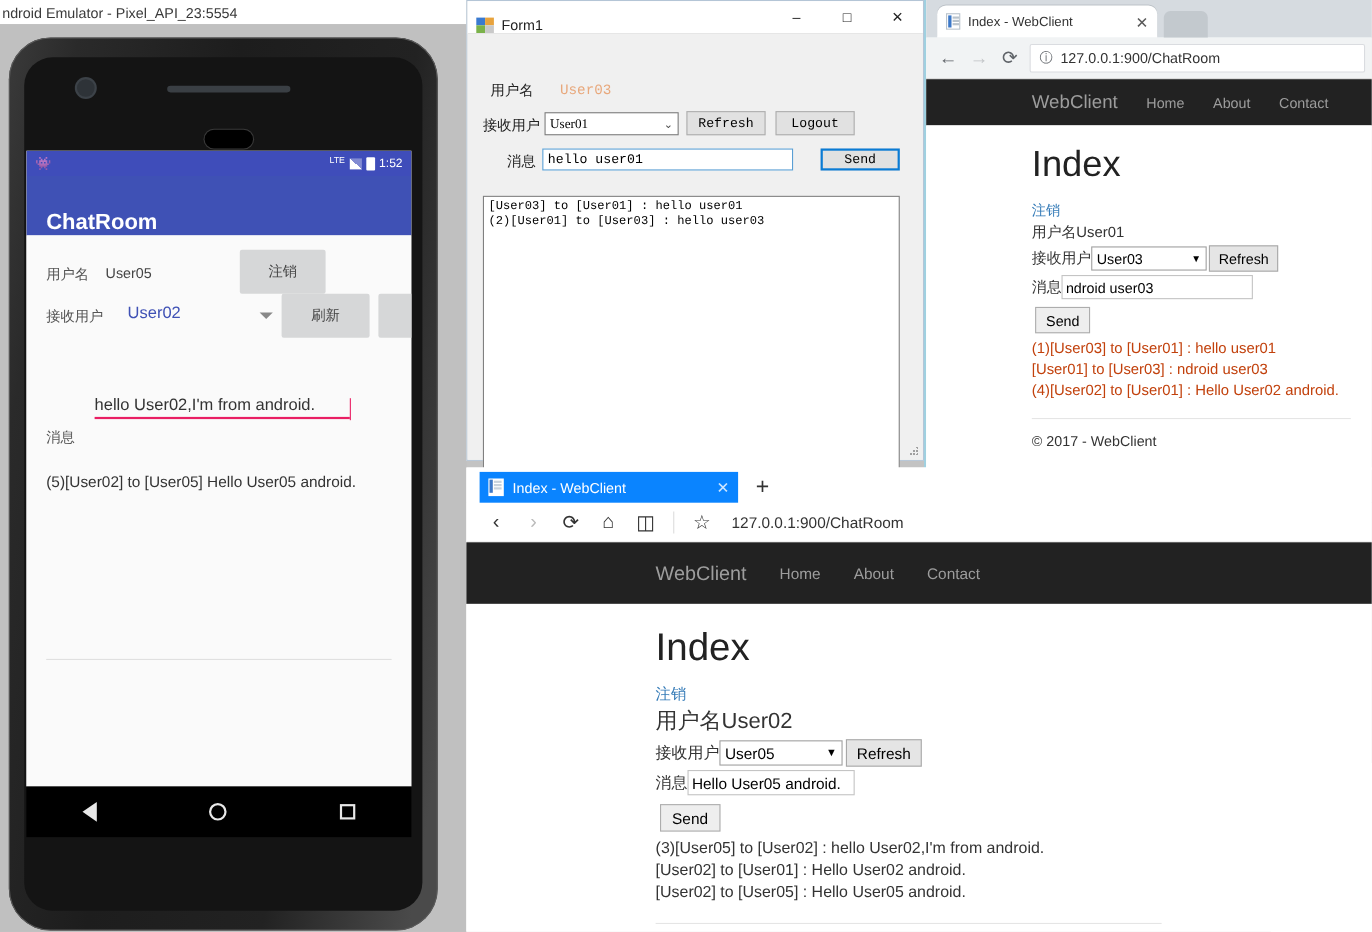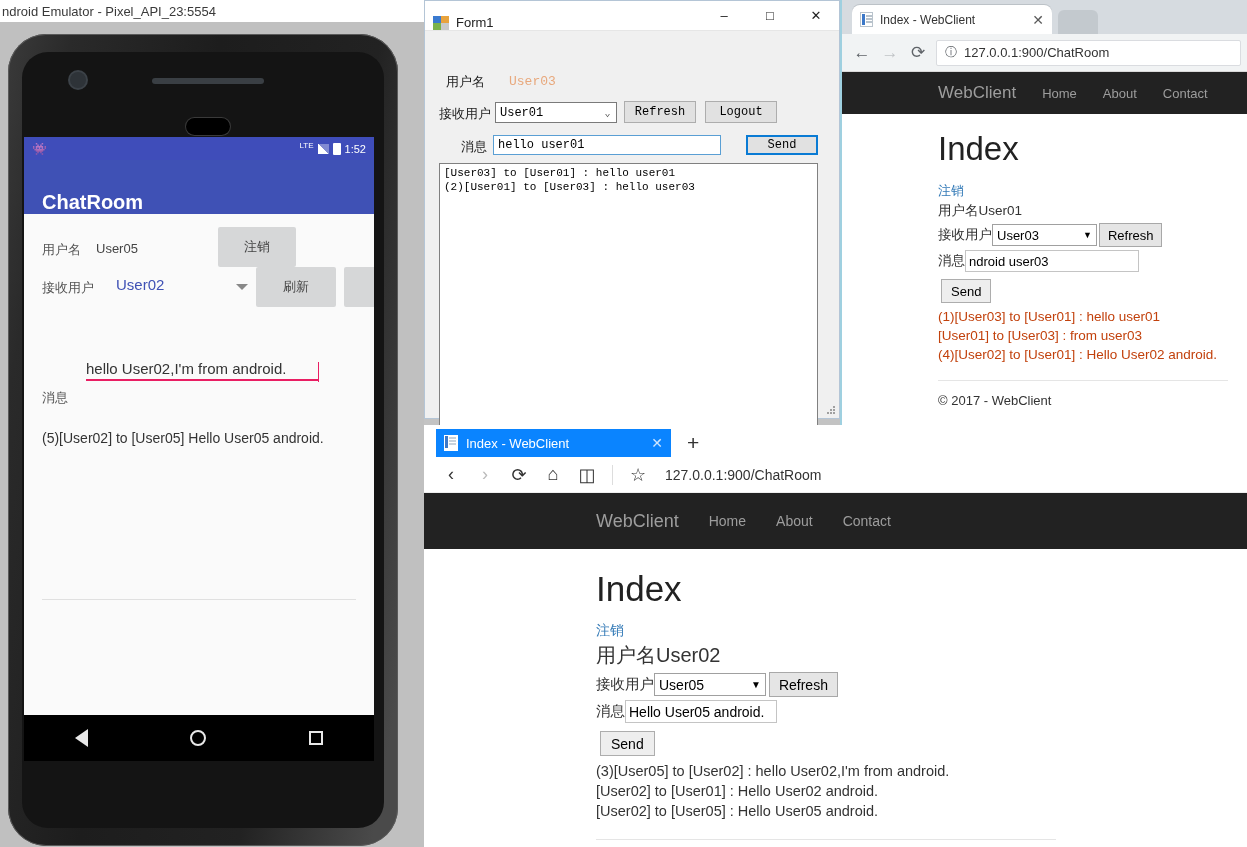--- a/index.html
+++ b/index.html
@@ -94,21 +94,21 @@
   .f1-titletext { font-size:13px; color:#222; font-family:"Liberation Sans",sans-serif; }
   .f1-wbtns { margin-left:auto; display:flex; height:30px; }
   .f1-wbtn { width:46px; height:30px; display:flex; align-items:center; justify-content:center;
     font-size:13px; color:#222; }
   .f1-client { position:relative; height:387px; background:#f0f0f0; }
   .f1-lbl { position:absolute; font-size:13px; color:#222;
     font-family:"DejaVu Sans",sans-serif; }
   .f1-user { position:absolute; font-size:13px; color:#e8a87c;
     font-family:"Liberation Mono",monospace; }
   .f1-combo { position:absolute; background:#fff; border:1px solid #7a7a7a;
-    font-family:Liberation Mono, monospace; font-size:12px; color:#000;
+    font-family:Liberation Serif, serif; font-size:12px; color:#000;
     display:flex; align-items:center; padding-left:4px; }
   .f1-combo .cv { flex:1; }
   .f1-combo .ca { width:17px; text-align:center; color:#4a4a4a; font-size:10px; }
   .f1-btn { position:absolute; background:#e1e1e1; border:1px solid #adadad;
     font-family:"Liberation Mono",monospace; font-size:12px; color:#000;
     display:flex; align-items:center; justify-content:center; }
   .f1-btn.focus { border:2px solid #0a7bd4; background:#e1e1e1; }
   .f1-txt { position:absolute; background:#fff; border:1px solid #5a9fd4;
     font-family:"Liberation Mono",monospace; font-size:12px; color:#000;
     display:flex; align-items:center; padding-left:4px; }
@@ -320,21 +320,21 @@
     </div>
 
     <span class="f1-lbl" style="left:36px; top:107px;">消息</span>
     <div class="f1-txt" style="left:68px; top:104px; width:228px; height:20px;">
       <span>hello user01</span>
     </div>
     <div class="f1-btn focus" style="left:321px; top:104px; width:72px; height:20px;">
       <span>Send</span>
     </div>
 
-    <div class="f1-area" style="left:14px; top:132px; width:379px; height:280px;">
+    <div class="f1-area" style="left:14px; top:147px; width:379px; height:280px;">
       <div>[User03] to [User01] : hello user01</div>
       <div>(2)[User01] to [User03] : hello user03</div>
     </div>
 
     <span class="f1-grip"></span>
   </div>
 </div>
 
 <div id="chrome">
   <div class="cr-tabstrip">
@@ -384,21 +384,21 @@
       <span class="cr-input" style="width:174px;">
         <span>ndroid user03</span>
       </span>
     </div>
 
     <div class="cr-send">
       <span>Send</span>
     </div>
 
     <div class="cr-msg">(1)[User03] to [User01] : hello user01</div>
-    <div class="cr-msg">[User01] to [User03] : from user03</div>
+    <div class="cr-msg">[User01] to [User03] : ndroid user03</div>
     <div class="cr-msg">(4)[User02] to [User01] : Hello User02 android.</div>
 
     <div class="cr-hr"></div>
     <div class="cr-footer">© 2017 - WebClient</div>
   </div>
 </div>
 
 <div id="edge">
   <div class="ed-tabstrip">
     <div class="ed-tab">

